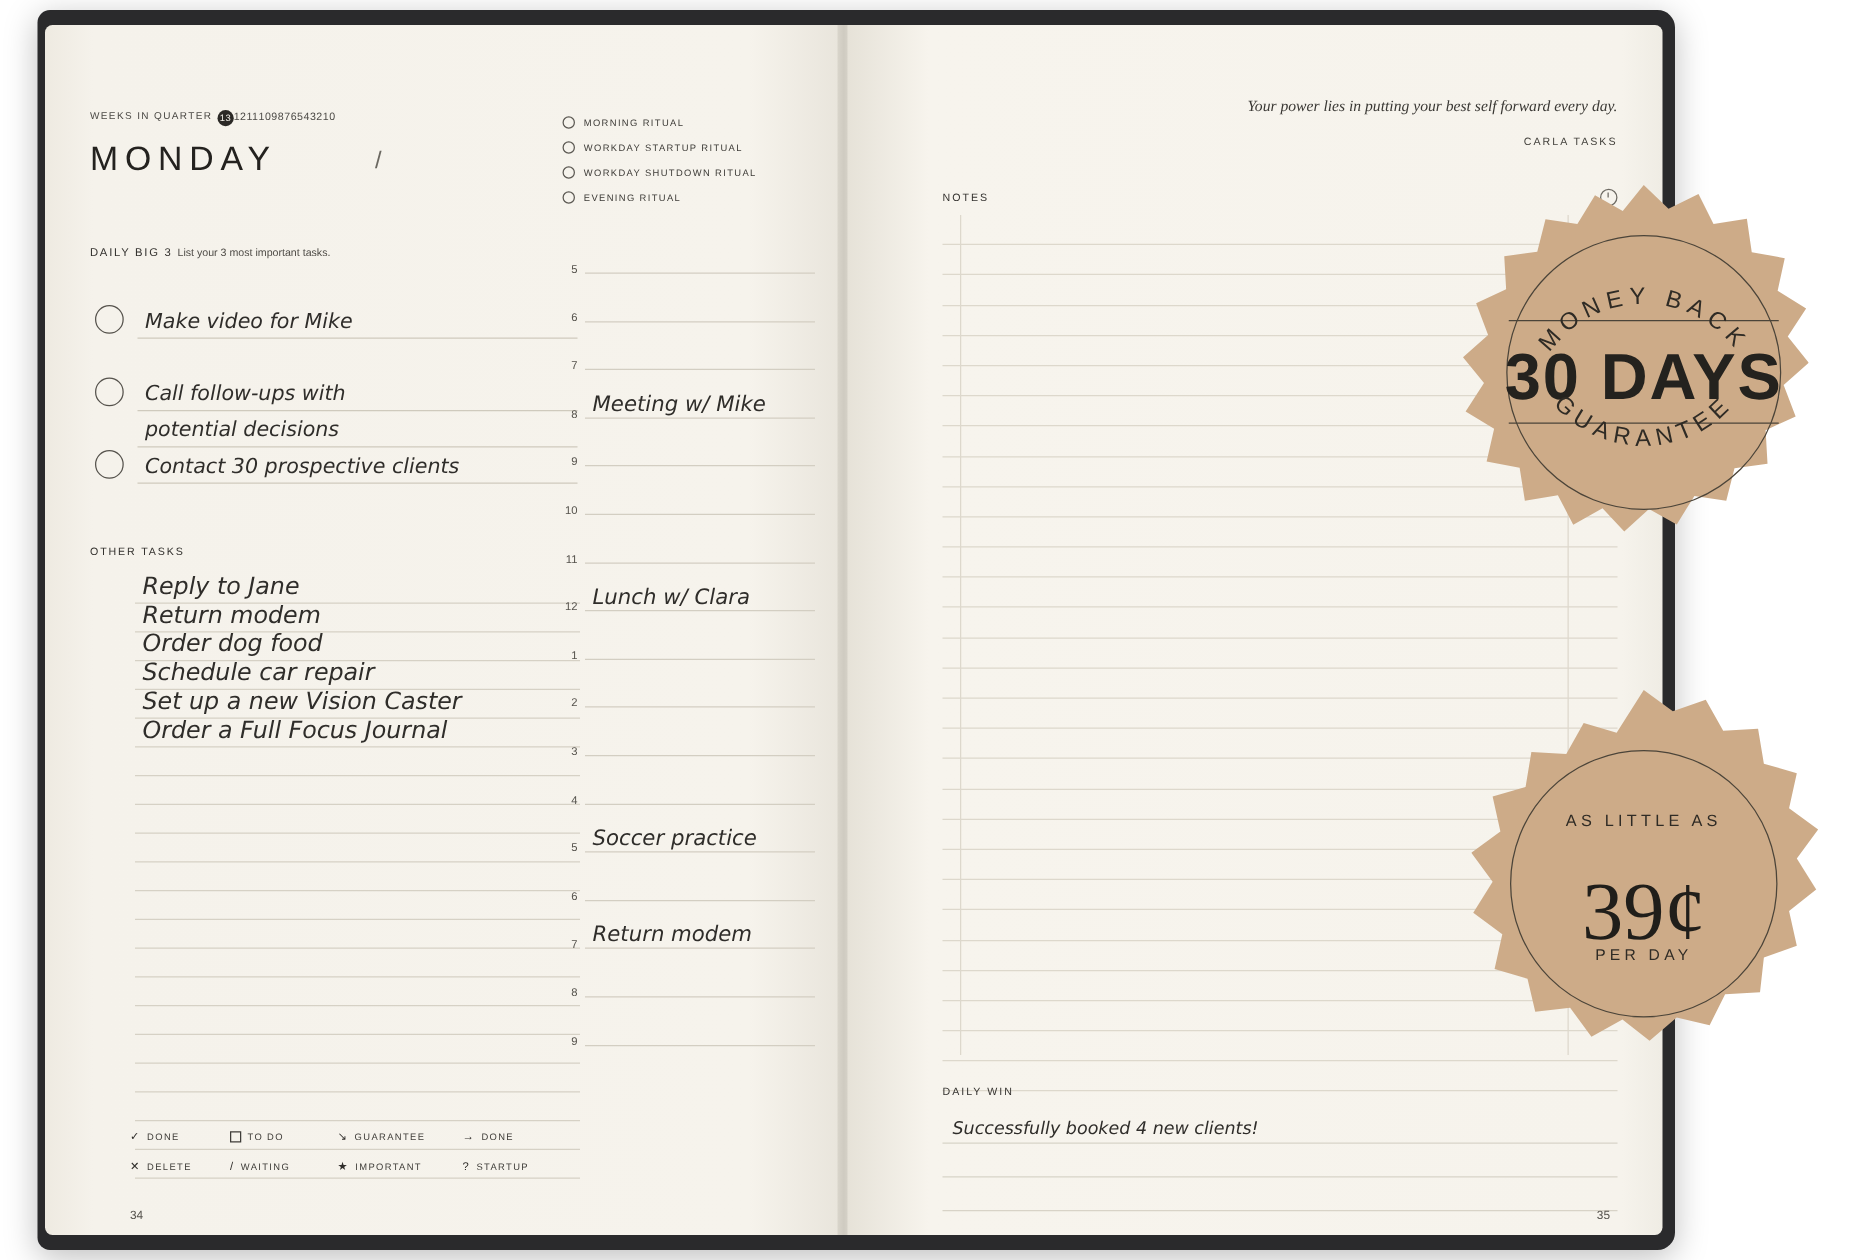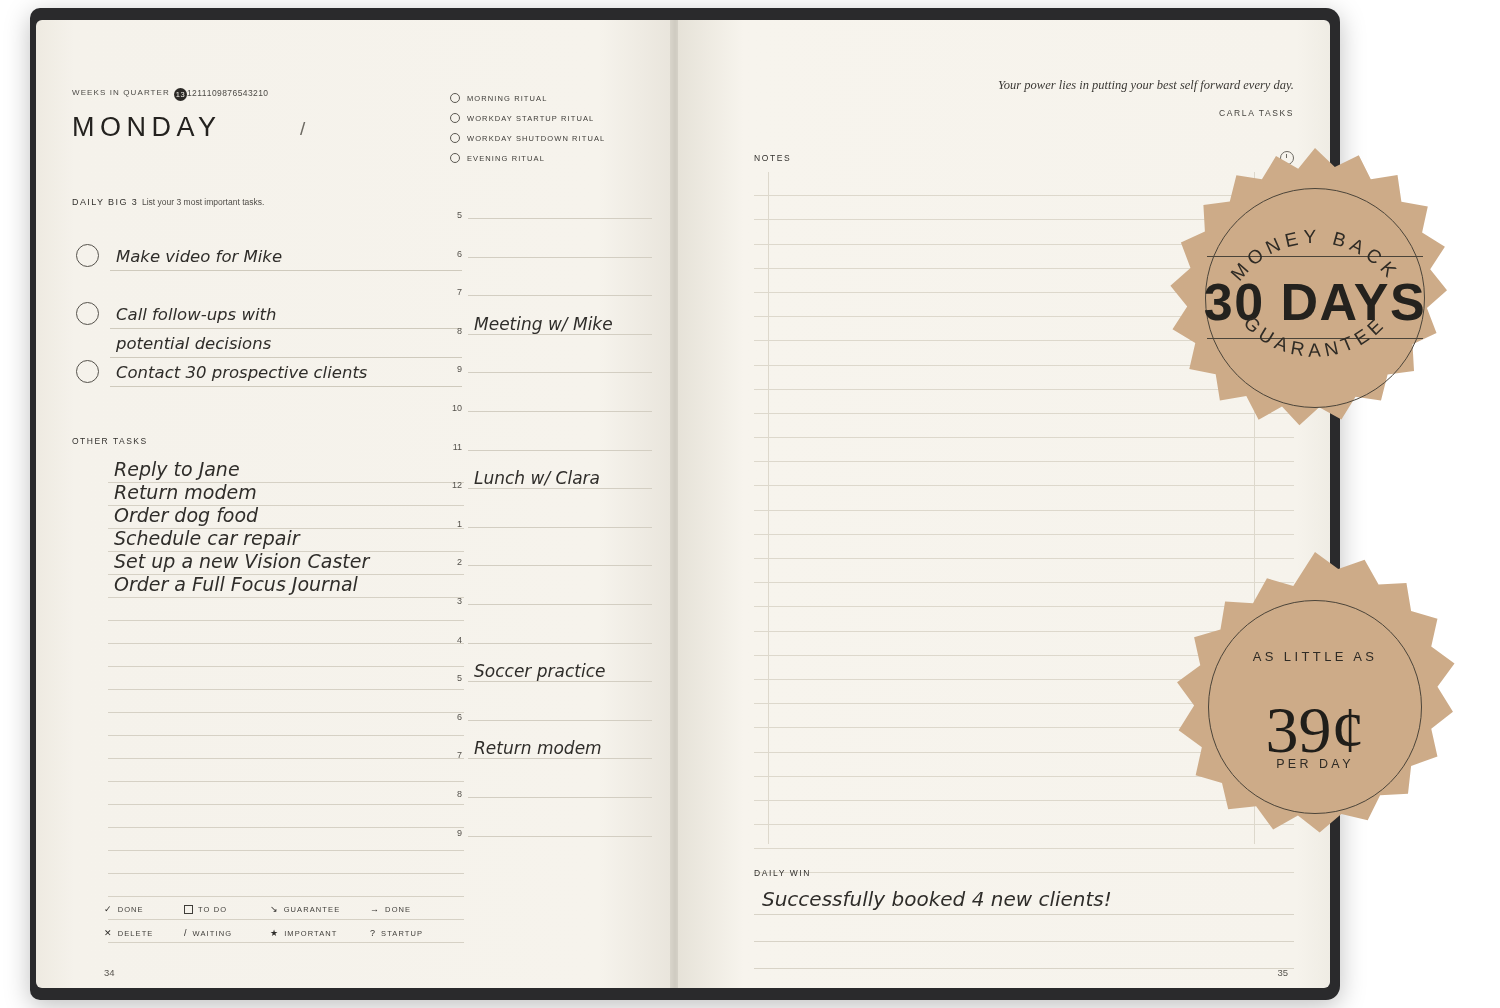--- a/index.html
+++ b/index.html
@@ -383,21 +383,21 @@
   }
   #dailywin-lines .dl {
     height: 26px;
     border-bottom: 1px solid #d8d3c7;
     position: relative;
   }
   #dailywin-text {
     position: absolute;
     left: 8px;
     bottom: 3px;
-    font-size: 20px;
+    font-size: 14px;
     white-space: nowrap;
     text-align: center;
   }
   #page-num-right {
     position: absolute;
     right: 46px;
     top: 947px;
     font-size: 9.5px;
     color: #58554f;
   }

